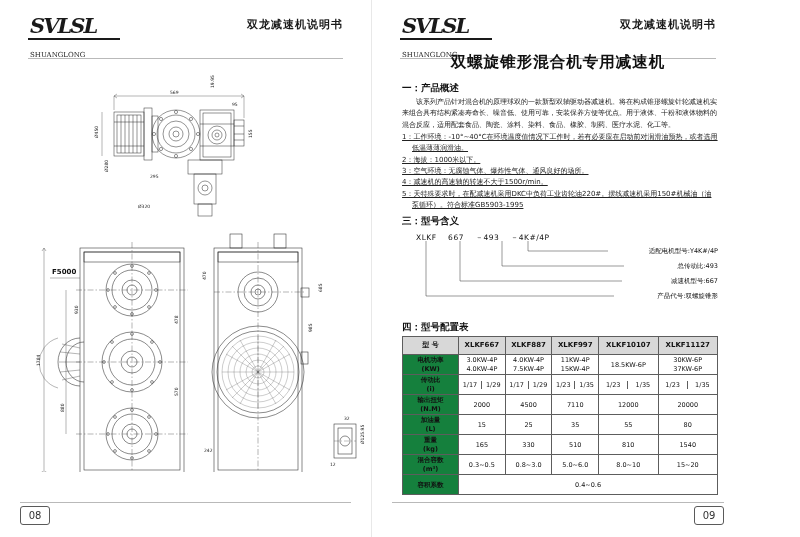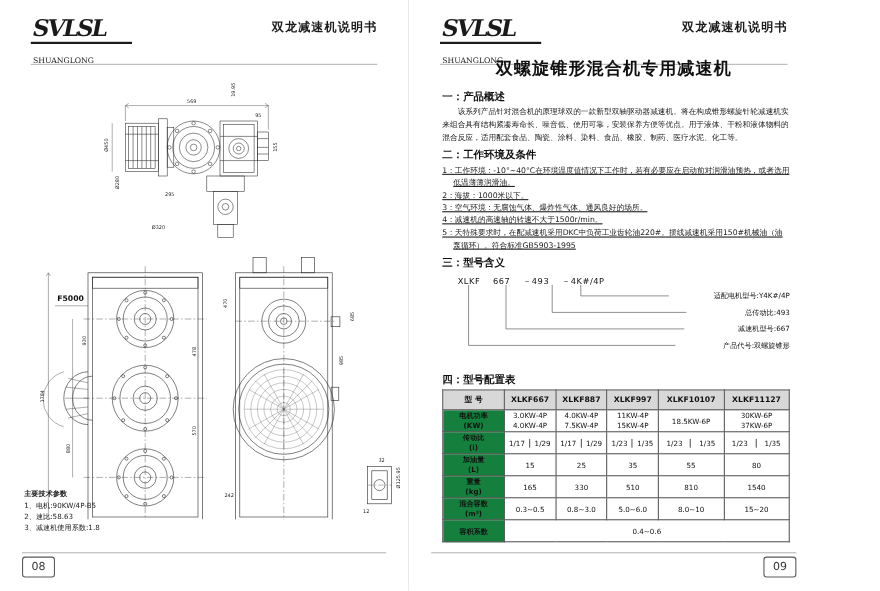--- a/index.html
+++ b/index.html
@@ -429,26 +429,20 @@
           </g>
           <g stroke-width="0.4" stroke="#444">
             <text x="346" y="392" fill="#222" stroke="none" transform="rotate(-90 346 392)">Ø125.95</text>
             <text x="326" y="368" fill="#222" stroke="none">32</text>
             <text x="312" y="414" fill="#222" stroke="none">12</text>
           </g>
         </g>
       </svg>
     </div>
 
-    <div class="specs">
-      <div class="t">主要技术参数</div>
-      <div>1、电机:90KW/4P-B5</div>
-      <div>2、速比:58.63</div>
-      <div>3、减速机使用系数:1.8</div>
-    </div>
 
     <div class="ftr-rule"></div>
     <div class="pagenum l">08</div>
   </div>
 
   <div class="page right">
     <div class="hdr">
       <div class="logo">
         <span>SVLSL</span>
         <span class="logo-sub">SHUANGLONG</span>
@@ -457,21 +451,20 @@
       <div class="hdr-rule"></div>
     </div>
 
     <div class="r-title">双螺旋锥形混合机专用减速机</div>
 
     <div class="r-body">
 
       <div class="sec-h">一：产品概述</div>
       <div class="para">该系列产品针对混合机的原理球双的一款新型双轴驱动器减速机。将在构成锥形螺旋针轮减速机实来组合具有结构紧凑寿命长、噪音低、使用可靠，安装保养方便等优点。用于液体、干粉和液体物料的混合反应，适用配套食品、陶瓷、涂料、染料、食品、橡胶、制药、医疗水泥、化工等。</div>
 
-      <div class="sec-h">二：工作环境及条件</div>
       <div class="lst">
         <div>1：工作环境：-10°~40°C在环境温度值情况下工作时，若有必要应在启动前对润滑油预热，或者选用低温薄薄润滑油。</div>
         <div>2：海拔：1000米以下。</div>
         <div>3：空气环境：无腐蚀气体、爆炸性气体、通风良好的场所。</div>
         <div>4：减速机的高速轴的转速不大于1500r/min。</div>
         <div>5：天特殊要求时，在配减速机采用DKC中负荷工业齿轮油220#。摆线减速机采用150#机械油（油泵循环）。符合标准GB5903-1995</div>
       </div>
 
       <div class="sec-h">三：型号含义</div>
       <div class="code-wrap">
@@ -566,20 +559,31 @@
                 </div>
               </td>
               <td style="padding:0">
                 <div class="half-split">
                   <span>1/23</span>
                   <span>1/35</span>
                 </div>
               </td>
             </tr>
 
+            <tr>
+              <td class="rh two-line">
+                <span>输出扭矩</span>
+                <span>(N.M)</span>
+              </td>
+              <td>2000</td>
+              <td>4500</td>
+              <td>7110</td>
+              <td>12000</td>
+              <td>20000</td>
+            </tr>
 
             <tr>
               <td class="rh two-line">
                 <span>加油量</span>
                 <span>(L)</span>
               </td>
               <td>15</td>
               <td>25</td>
               <td>35</td>
               <td>55</td>

